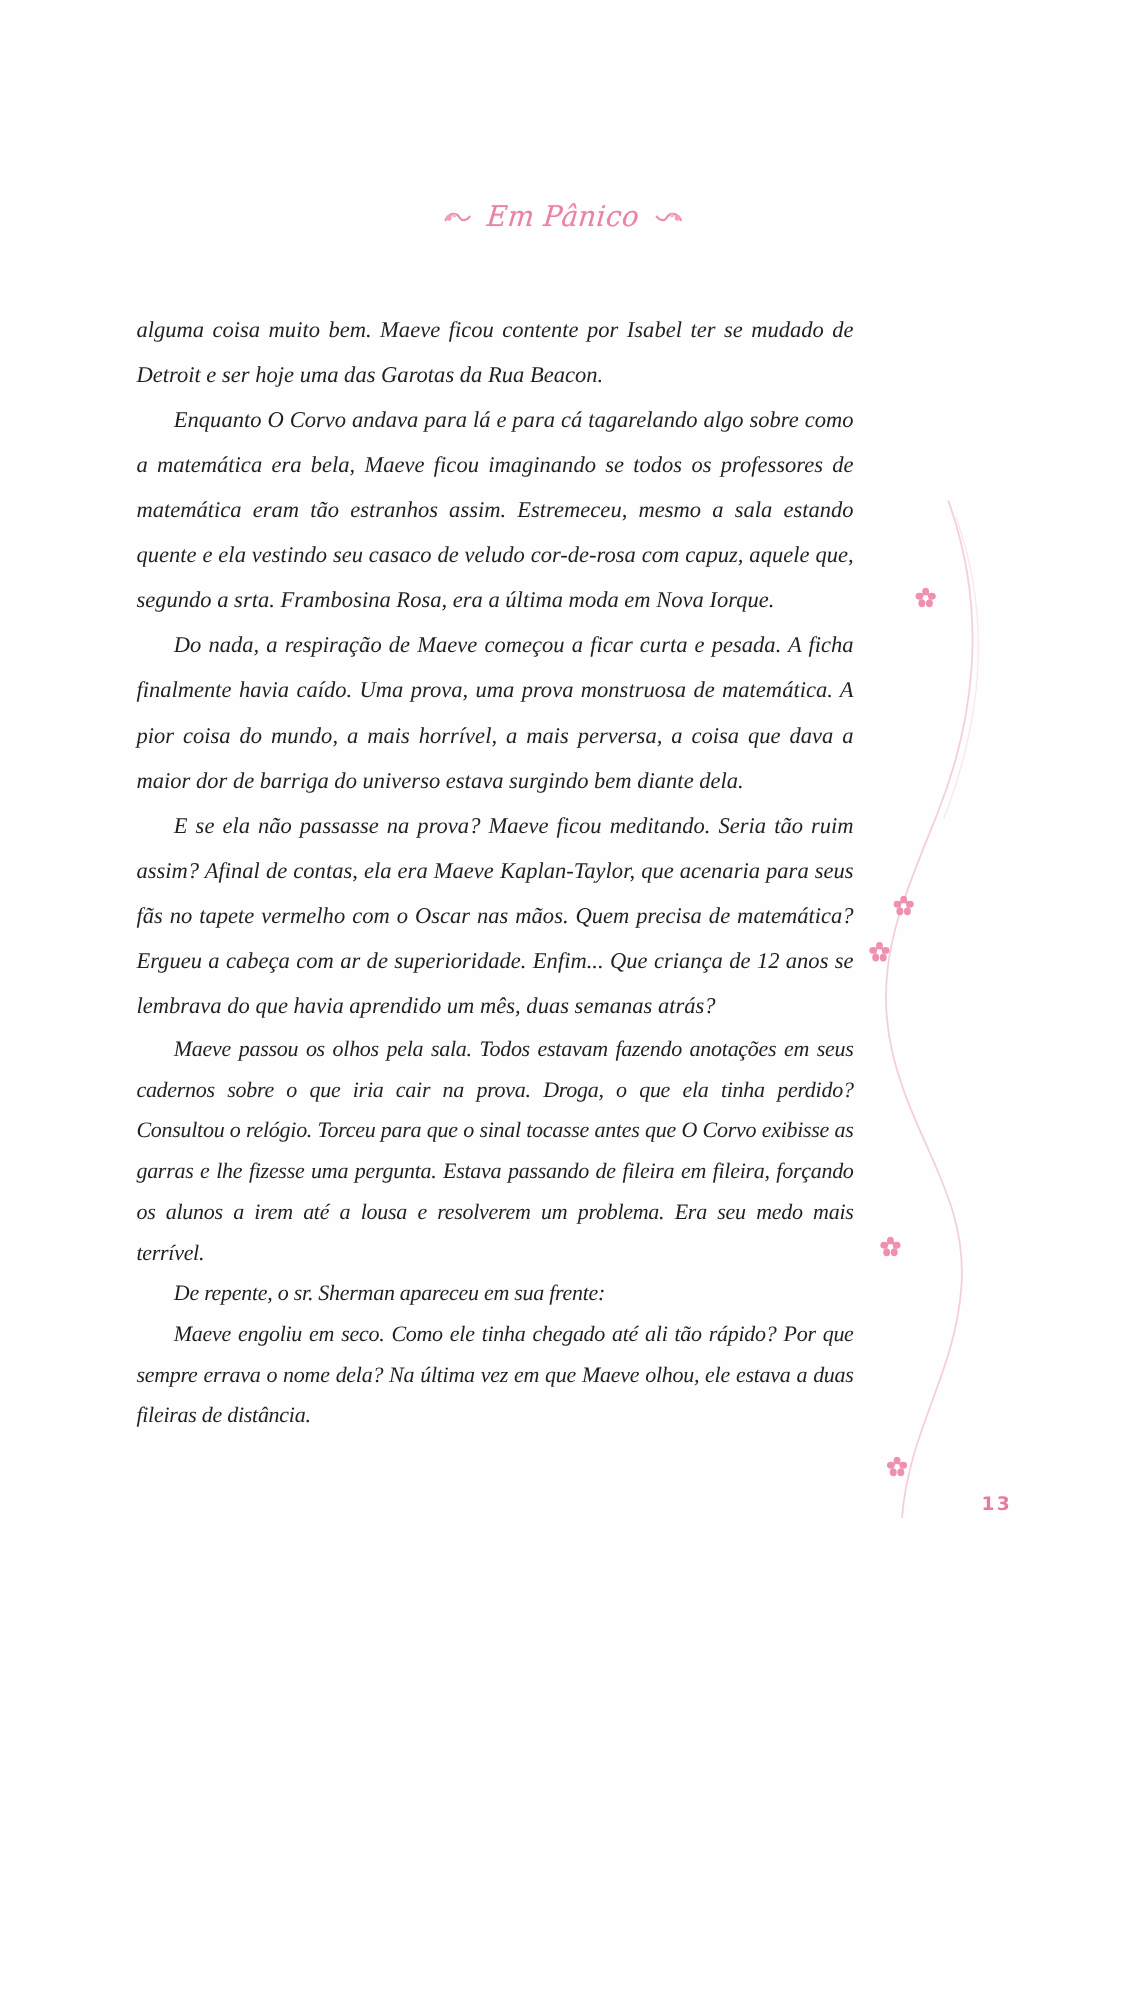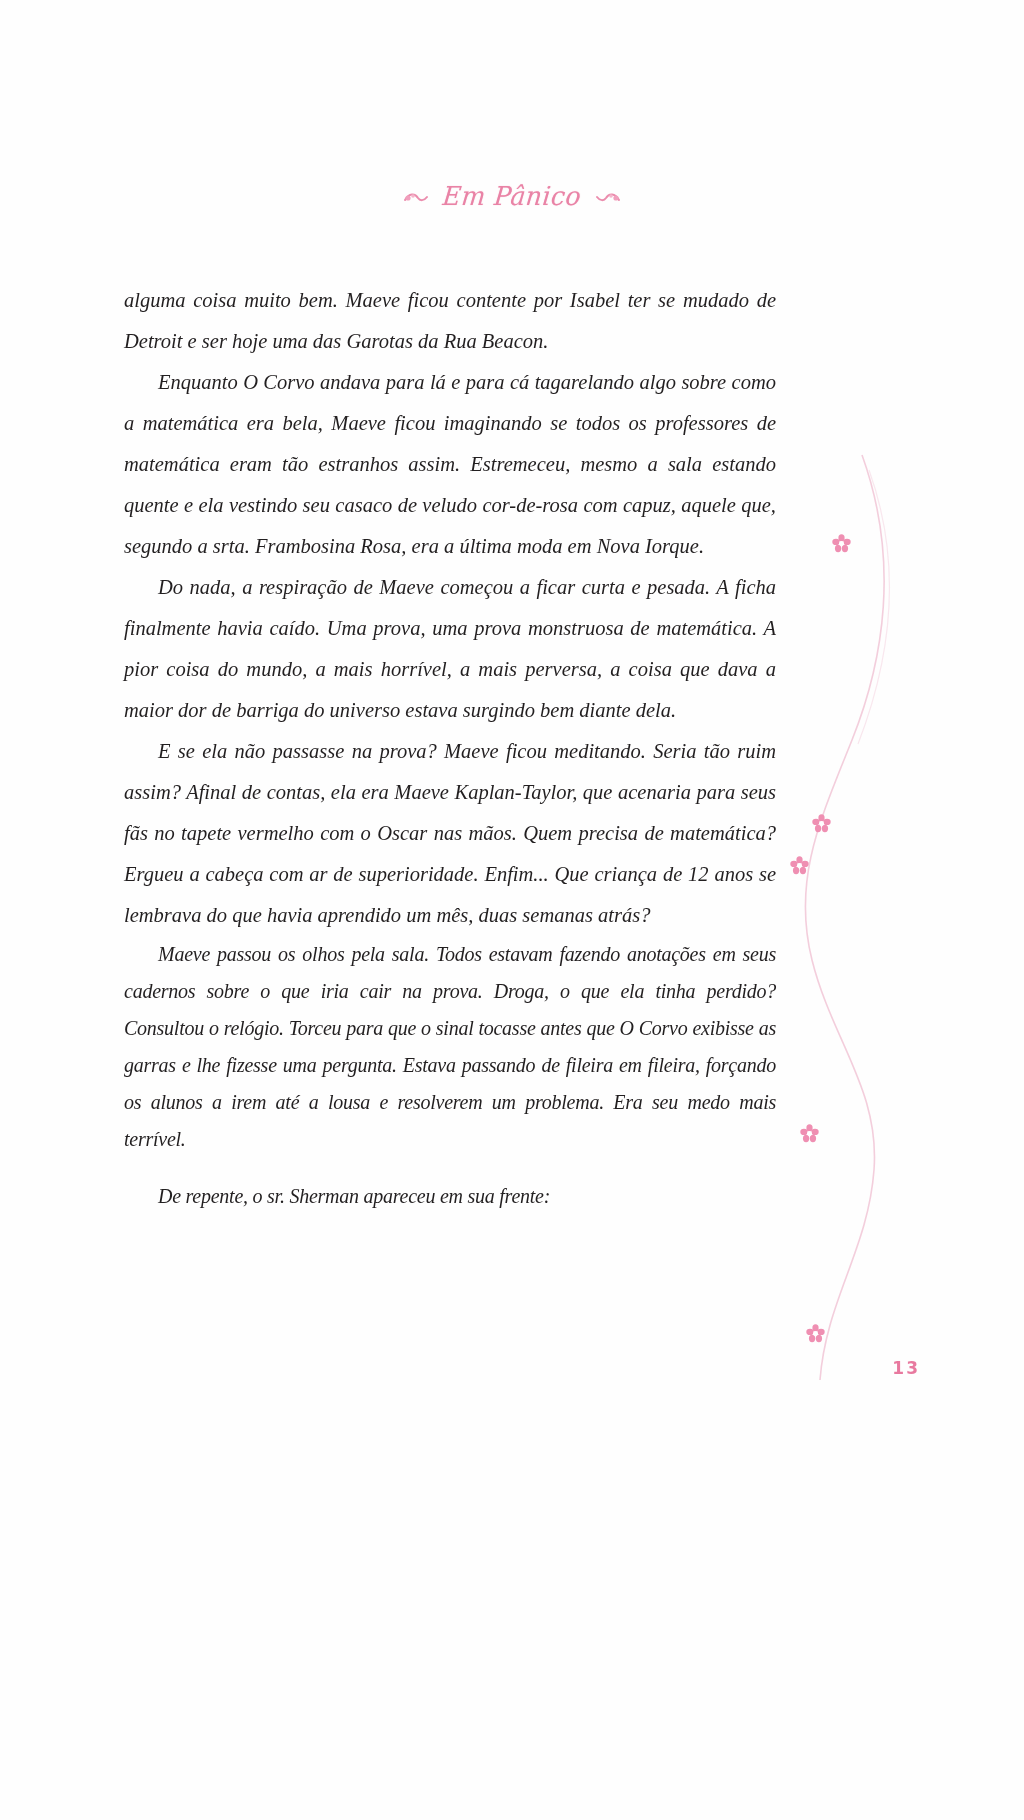--- a/index.html
+++ b/index.html
@@ -69,21 +69,21 @@
     text-indent: 34px;
     font-family: "Liberation Serif", "DejaVu Serif", serif;
     font-style: italic;
   }
   p.para.noindent { text-indent: 0; }
   p.tight {
     line-height: 37px;
     font-size: 20px;
     letter-spacing: -0.25px;
   }
-  p.dialog { text-indent: 34px; margin-top: 20px; }
+  p.dialog { text-indent: 34px; }
 
   
   .vine {
     position: absolute;
     left: 0;
     top: 0;
     width: 1024px;
     height: 1820px;
     pointer-events: none;
   }
@@ -141,20 +141,21 @@
     </span>
   </div>
 
   <div class="textblock">
     <p class="para noindent">alguma coisa muito bem. Maeve ficou contente por Isabel ter se mudado de Detroit e ser hoje uma das Garotas da Rua Beacon.</p>
     <p class="para">Enquanto O Corvo andava para lá e para cá tagarelando algo sobre como a matemática era bela, Maeve ficou imaginando se todos os professores de matemática eram tão estranhos assim. Estremeceu, mesmo a sala estando quente e ela vestindo seu casaco de veludo cor-de-rosa com capuz, aquele que, segundo a srta. Frambosina Rosa, era a última moda em Nova Iorque.</p>
     <p class="para">Do nada, a respiração de Maeve começou a ficar curta e pesada. A ficha finalmente havia caído. Uma prova, uma prova monstruosa de matemática. A pior coisa do mundo, a mais horrível, a mais perversa, a coisa que dava a maior dor de barriga do universo estava surgindo bem diante dela.</p>
     <p class="para">E se ela não passasse na prova? Maeve ficou meditando. Seria tão ruim assim? Afinal de contas, ela era Maeve Kaplan-Taylor, que acenaria para seus fãs no tapete vermelho com o Oscar nas mãos. Quem precisa de matemática? Ergueu a cabeça com ar de superioridade. Enfim... Que criança de 12 anos se lembrava do que havia aprendido um mês, duas semanas atrás?</p>
     <p class="para tight">Maeve passou os olhos pela sala. Todos estavam fazendo anotações em seus cadernos sobre o que iria cair na prova. Droga, o que ela tinha perdido? Consultou o relógio. Torceu para que o sinal tocasse antes que O Corvo exibisse as garras e lhe fizesse uma pergunta. Estava passando de fileira em fileira, forçando os alunos a irem até a lousa e resolverem um problema. Era seu medo mais terrível.</p>
     <p class="para tight dialog">De repente, o sr. Sherman apareceu em sua frente:</p>
+    <p class="para tight">Maeve engoliu em seco. Como ele tinha chegado até ali tão rápido? Por que sempre errava o nome dela? Na última vez em que Maeve olhou, ele estava a duas fileiras de distância.</p>
   </div>
 
   <span class="flower" style="left:832px; top:534px;">
     <svg width="19" height="19" viewBox="0 0 20 20" xmlns="http://www.w3.org/2000/svg">
       <g fill="#ef8fb2">
         <ellipse cx="10" cy="4.2" rx="3.3" ry="3.9"></ellipse>
         <ellipse cx="15.8" cy="8.4" rx="3.9" ry="3.3"></ellipse>
         <ellipse cx="13.6" cy="15.2" rx="3.3" ry="3.9"></ellipse>
         <ellipse cx="6.4" cy="15.2" rx="3.3" ry="3.9"></ellipse>
         <ellipse cx="4.2" cy="8.4" rx="3.9" ry="3.3"></ellipse>

